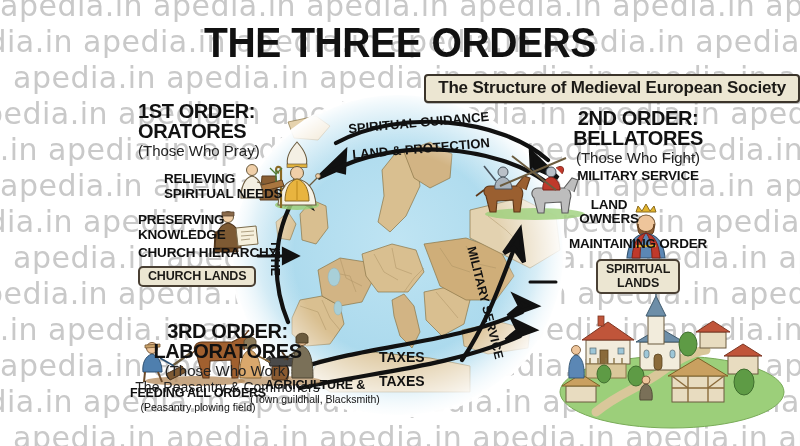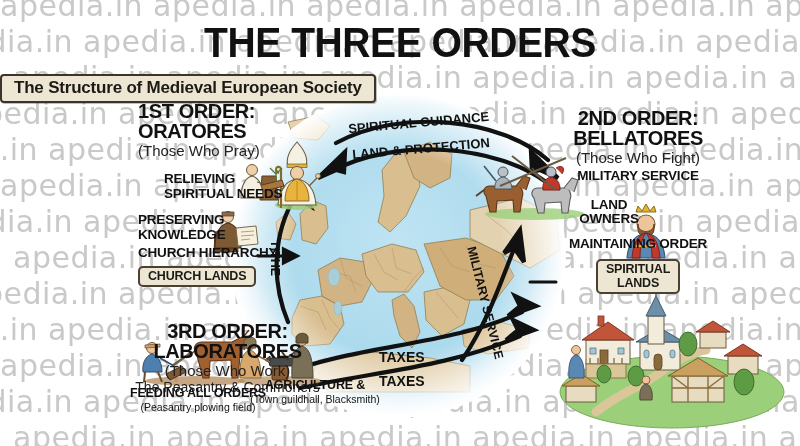--- a/index.html
+++ b/index.html
@@ -32,21 +32,21 @@
   .blk{position:absolute;}
 
   .title{
     left:0;right:0;top:22px;text-align:center;
     font-family:"Liberation Sans", sans-serif;
     font-weight:bold;font-size:42px;letter-spacing:-0.5px;
     color:#111;line-height:1;
     transform:scaleX(0.93);
   }
   .subtitle-wrap{
-    left:0;right:0;top:74px;text-align:left;
+    left:0;right:0;top:74px;text-align:right;
   }
   .subtitle{
     display:inline-block;
     background:#ece6d2;
     border:2px solid #3b342a;
     border-radius:4px;
     padding:2px 12px 3px 12px;
     font-weight:bold;font-size:17px;color:#1c1a16;
     letter-spacing:-0.2px;
     box-shadow:1px 1px 0 rgba(0,0,0,.25);

